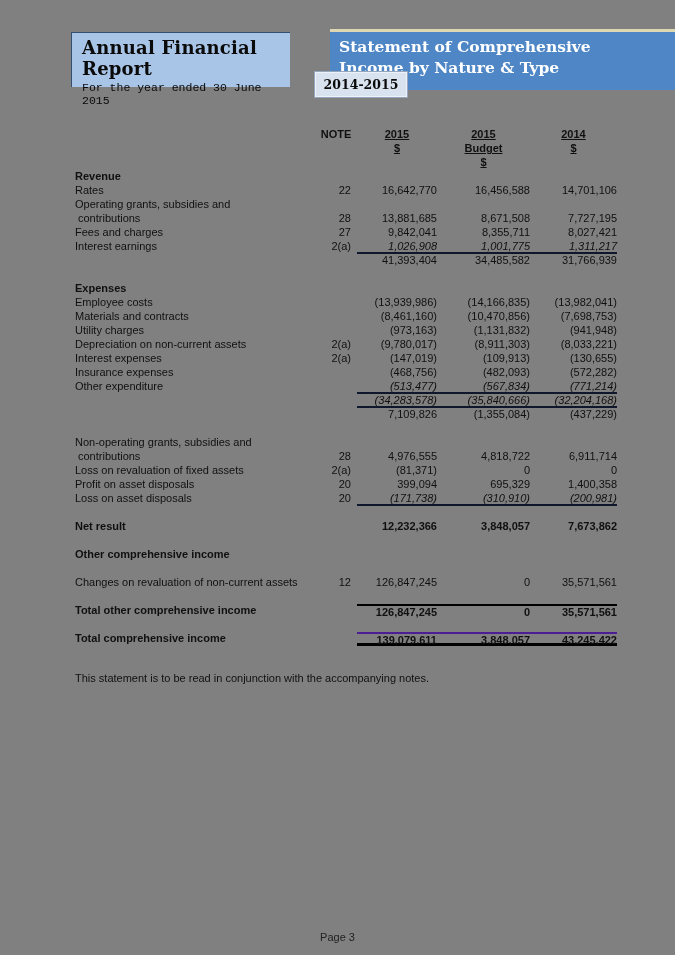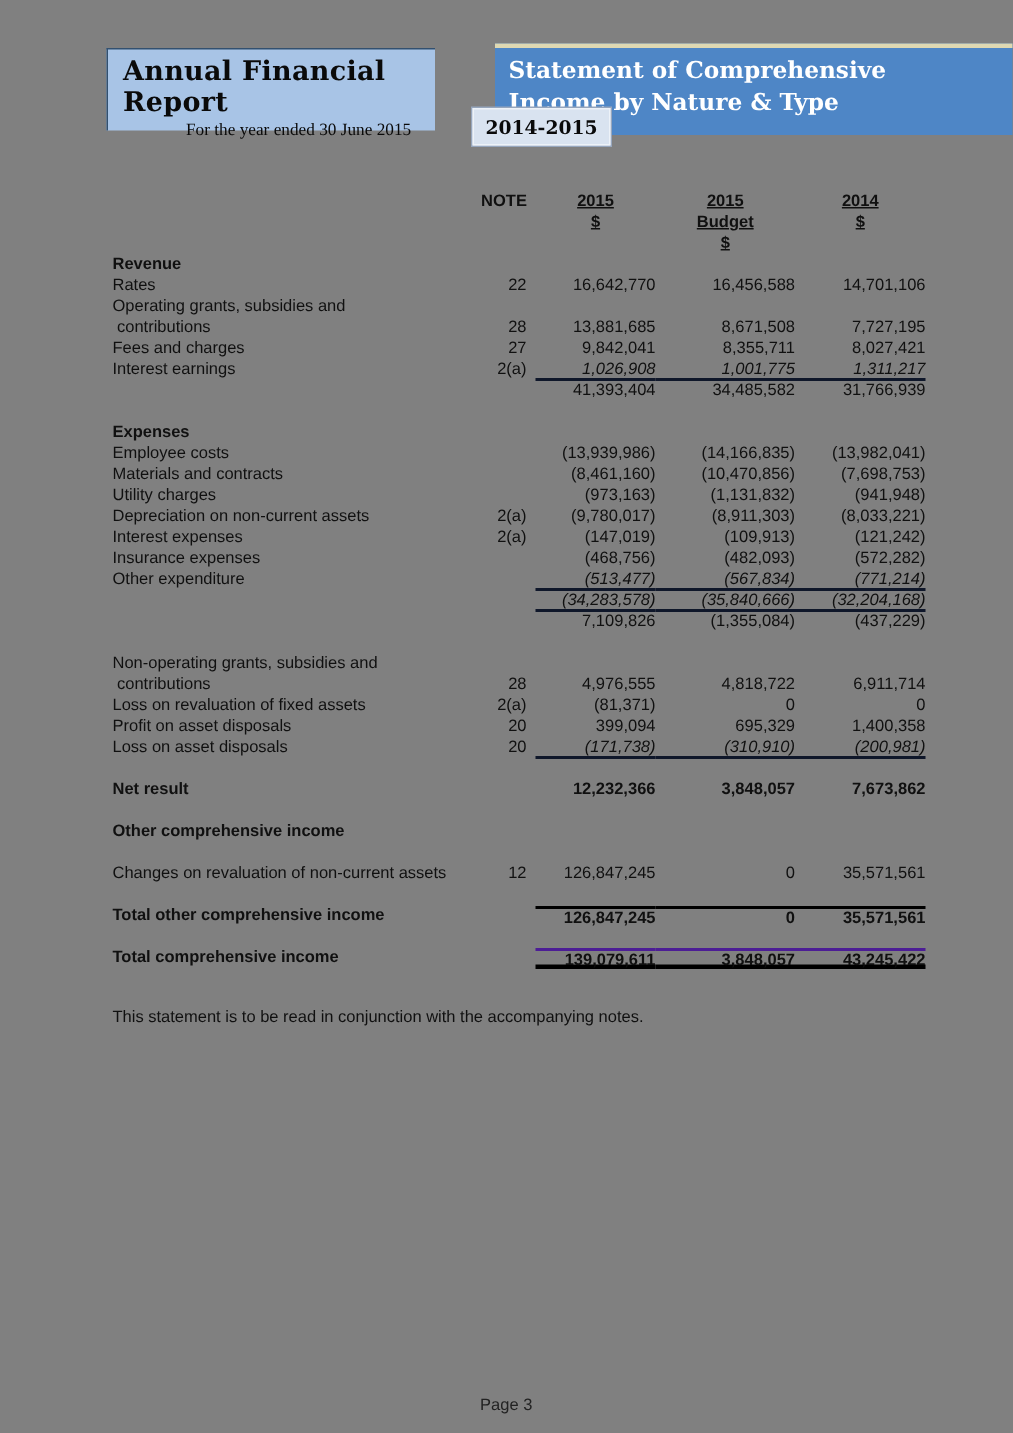--- a/index.html
+++ b/index.html
@@ -11,21 +11,21 @@
     -webkit-font-smoothing:antialiased;
   }
   
   .title-box{
     position:absolute;left:71px;top:32px;width:219px;height:55px;
     background:#a8c4e6;box-sizing:border-box;
     border-top:1px solid #33506f;border-left:1px solid #33506f;
     padding:4px 0 0 10px;
   }
   .title{font-family:"DejaVu Serif",serif;font-weight:bold;font-size:18px;letter-spacing:.2px;color:#0a0a0a;}
-  .subtitle{font-family:Liberation Serif, serif;font-size:11.5px;margin-top:2px;color:#0a0a0a;margin-left:42px;}
+  .subtitle{font-family:Liberation Mono, monospace;font-size:11.5px;margin-top:2px;color:#0a0a0a;}
   .statement-box{
     position:absolute;left:330px;top:29px;width:354px;height:61px;
     background:#4e86c6;box-sizing:border-box;
     border-top:3px solid #ded8b2;border-right:3px solid #ded8b2;
     padding:4px 0 0 9px;
   }
   .statement-title{
     font-family:"DejaVu Serif",serif;font-weight:bold;font-size:15.5px;
     color:#ffffff;line-height:1.38;width:285px;
   }
@@ -191,21 +191,21 @@
     <div class="cell c-v1">(9,780,017)</div>
     <div class="cell c-v2">(8,911,303)</div>
     <div class="cell c-v3">(8,033,221)</div>
   </div>
 
   <div class="row">
     <div class="cell c-label">Interest expenses</div>
     <div class="cell c-note">2(a)</div>
     <div class="cell c-v1">(147,019)</div>
     <div class="cell c-v2">(109,913)</div>
-    <div class="cell c-v3">(121,242)</div>
+    <div class="cell c-v3">(130,655)</div>
   </div>
 
   <div class="row">
     <div class="cell c-label">Insurance expenses</div>
     <div class="cell c-note"></div>
     <div class="cell c-v1">(468,756)</div>
     <div class="cell c-v2">(482,093)</div>
     <div class="cell c-v3">(572,282)</div>
   </div>
 

